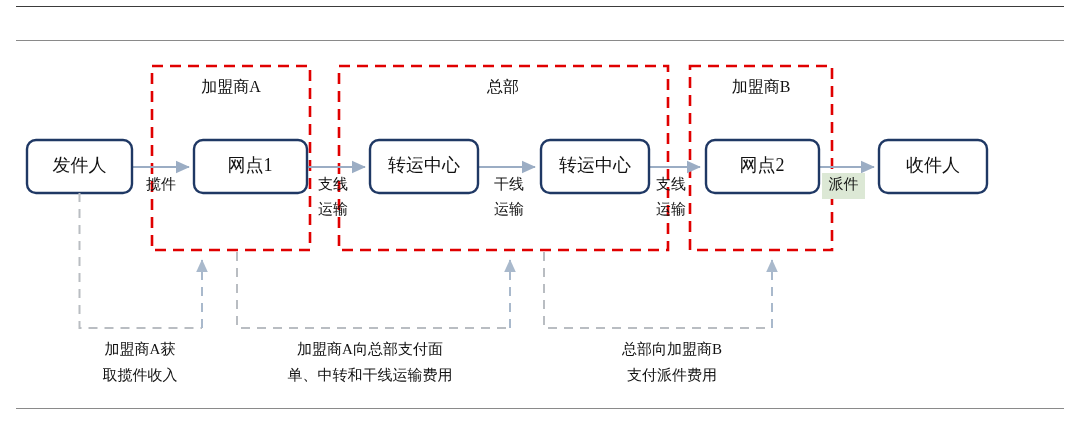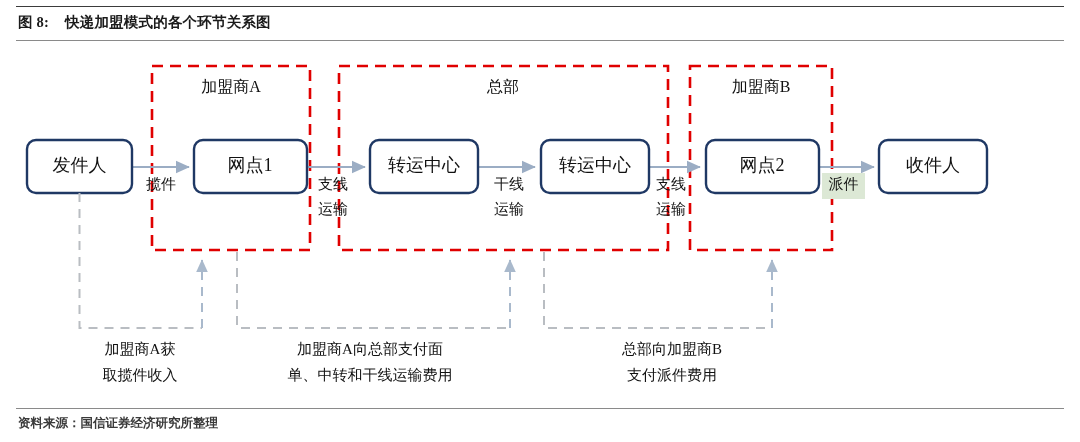--- a/index.html
+++ b/index.html
@@ -117,23 +117,20 @@
     dominant-baseline: middle;
   }
 </style>
 </head>
 <body>
 
 <div class="page">
 
   <div class="rule" id="rule-top"></div>
 
-  <div class="fig-title">
-    <span class="num">图 8:</span><span>快递加盟模式的各个环节关系图</span>
-  </div>
 
   <div class="rule" id="rule-under-title"></div>
 
   <div id="diagram">
     <svg width="1080" height="360" viewBox="0 0 1080 360" xmlns="http://www.w3.org/2000/svg">
       <defs>
         <marker id="arrow-flow" markerWidth="7" markerHeight="7" refX="6" refY="3.5" orient="auto" markerUnits="strokeWidth">
           <path d="M0,0.6 L6.4,3.5 L0,6.4 z" fill="#9badc4"></path>
         </marker>
         <marker id="arrow-money" markerWidth="7" markerHeight="7" refX="6" refY="3.5" orient="auto" markerUnits="strokeWidth">
@@ -233,15 +230,14 @@
         <path class="money-line" d="M772,283 L772,215" marker-end="url(#arrow-money)"></path>
         <text class="caption" x="672" y="306">总部向加盟商B</text>
         <text class="caption" x="672" y="332">支付派件费用</text>
       </g>
 
     </svg>
   </div>
 
   <div class="rule" id="rule-bottom"></div>
 
-  <div class="source">资料来源：国信证券经济研究所整理</div>
 
 </div>
 
 </body></html>

